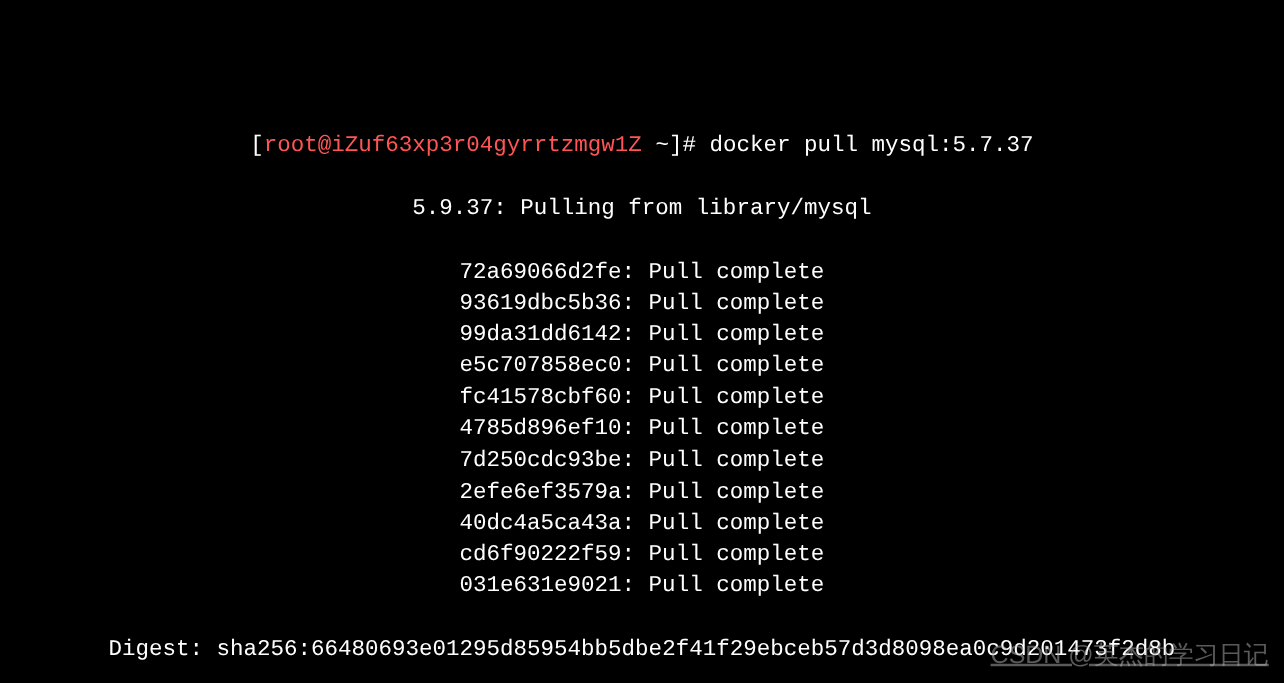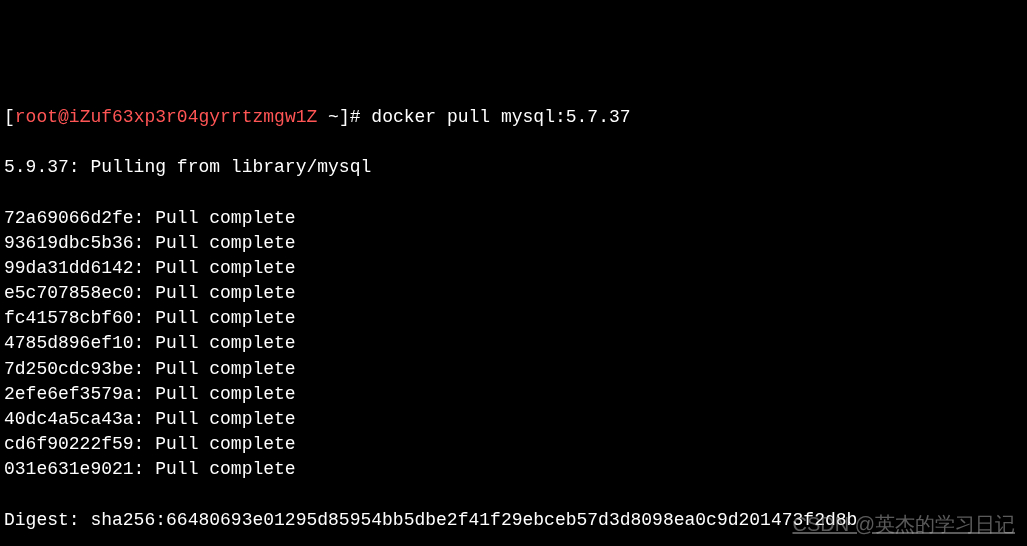--- a/index.html
+++ b/index.html
@@ -15,20 +15,21 @@
       line-height: 1.4;
       padding: 4px;
       white-space: pre;
       width: 1027px;
       height: 546px;
       overflow: hidden;
       position: relative;
     }
     .line {
       display: block;
+      text-align: center;
     }
     .red {
       color: #ff5555;
     }
     .white {
       color: #fff;
     }
     .watermark {
       position: absolute;
       right: 12px;

